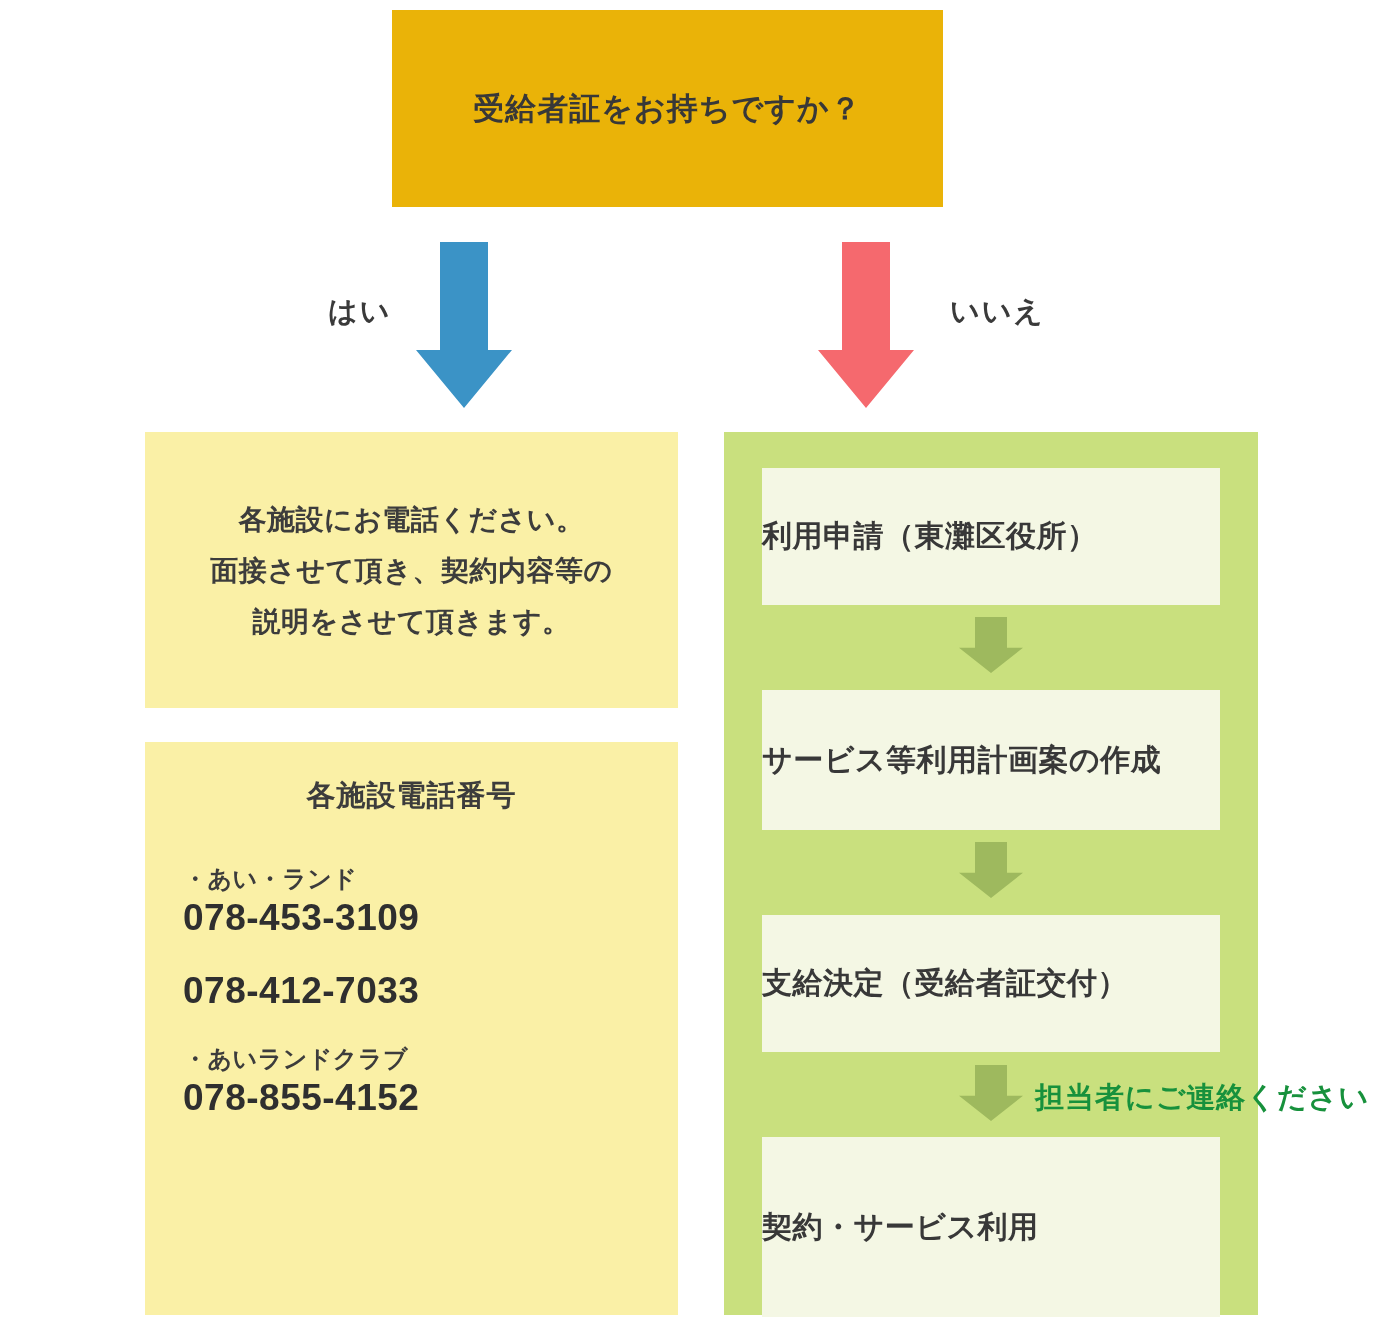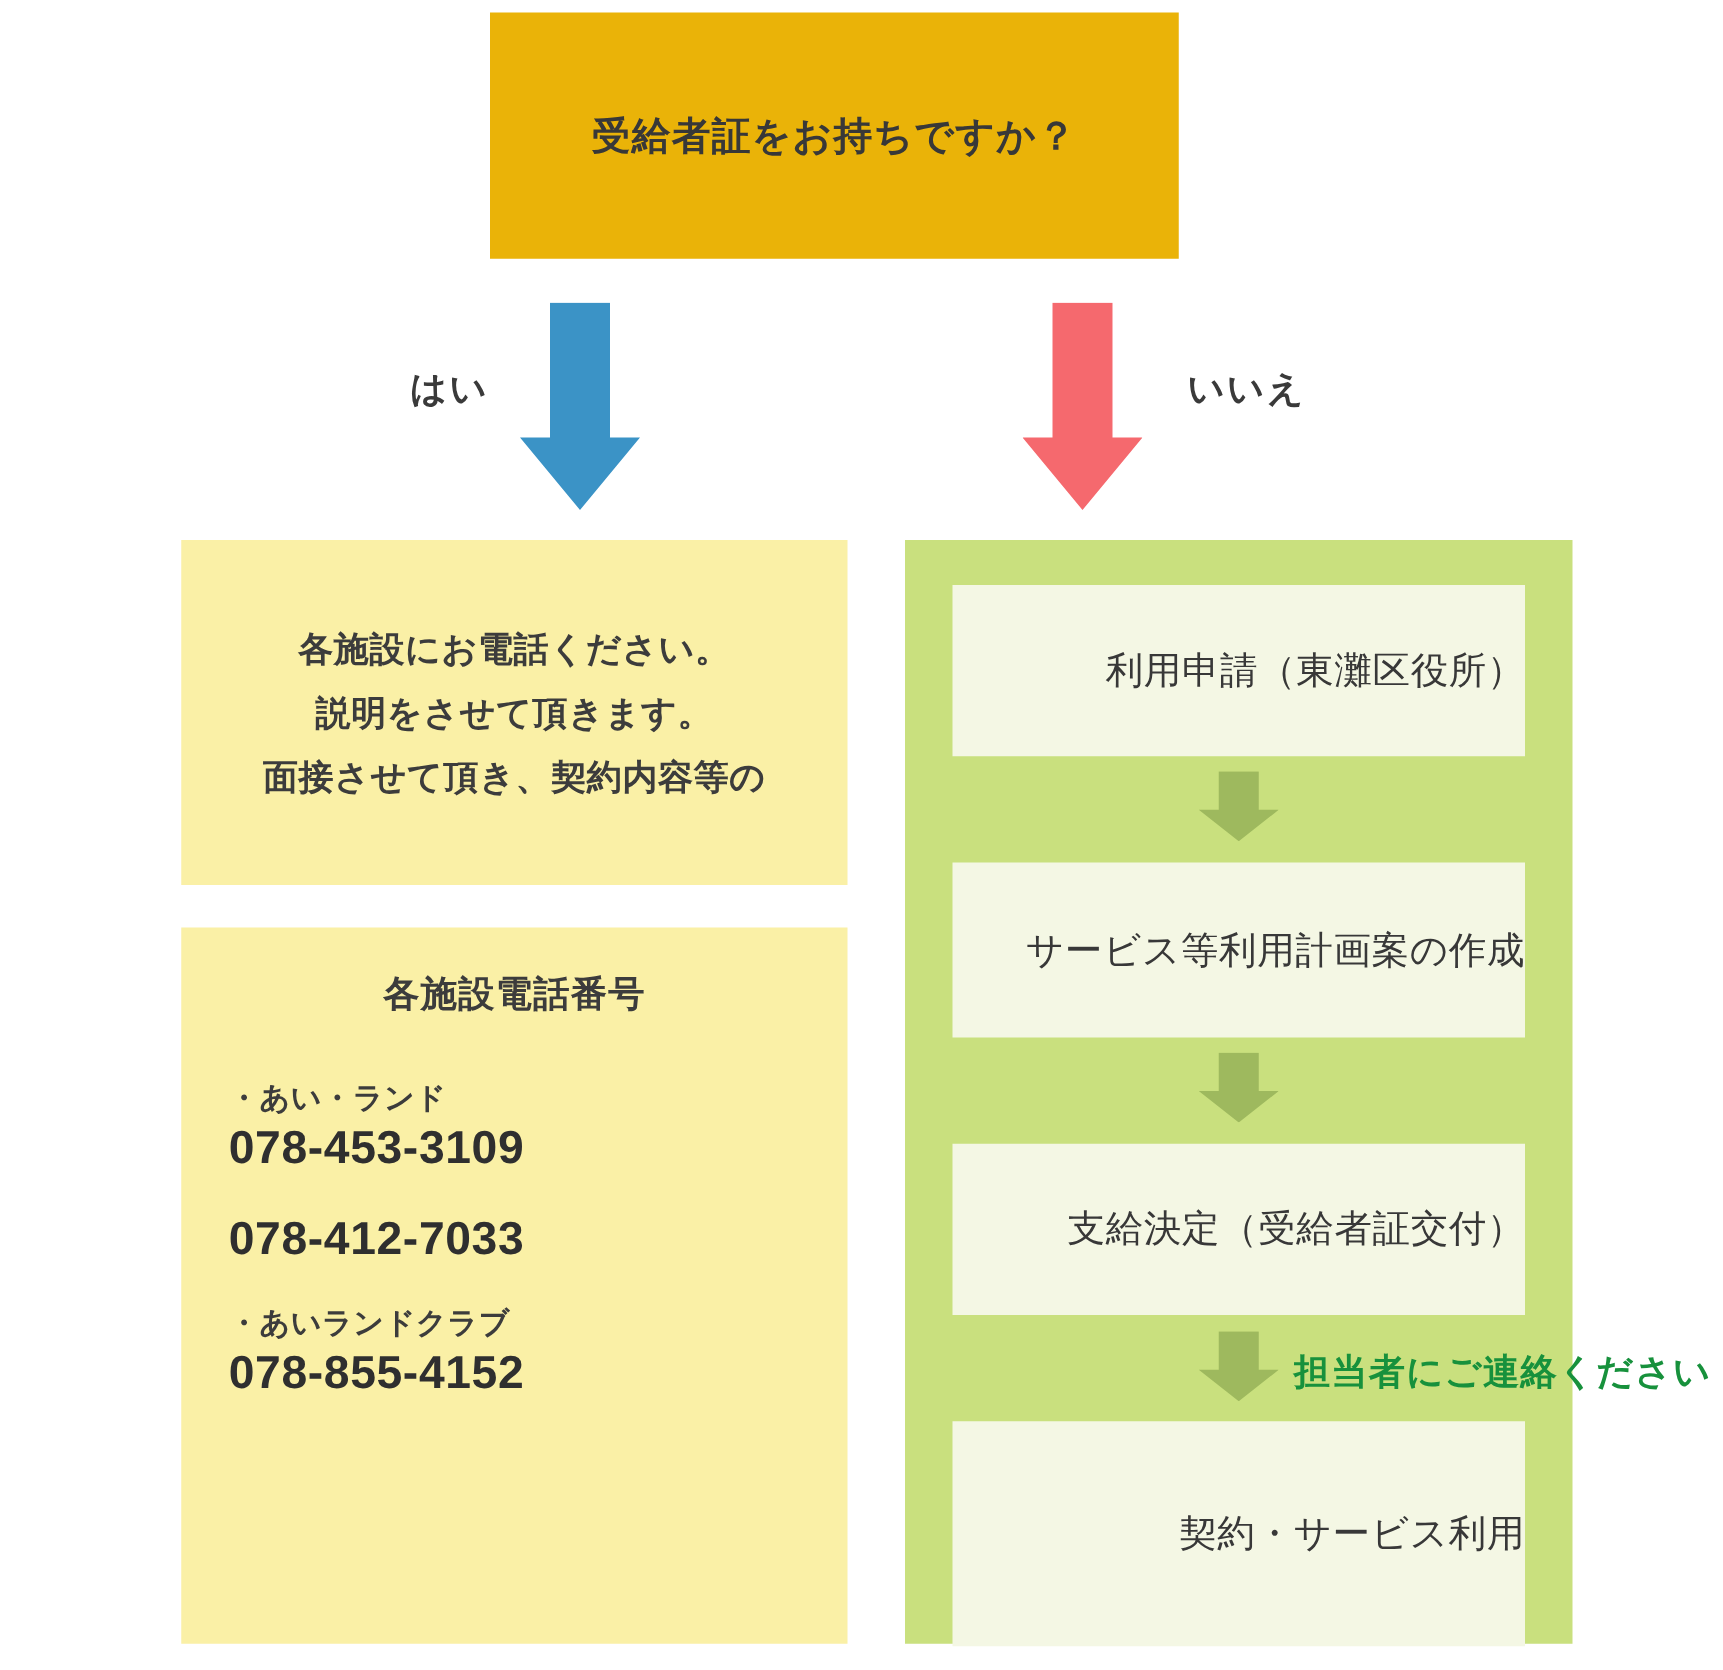--- a/index.html
+++ b/index.html
@@ -56,22 +56,22 @@
   .phone-number{font-size:37px;font-weight:700;letter-spacing:0.5px;line-height:44px;color:#2f2f2f;}
 
   
   .flow-panel{
     left:724px;top:432px;width:534px;height:883px;
     background:#c9e07e;
   }
   .step-box{
     position:absolute;left:38px;width:458px;
     background:#f4f7e4;
-    display:flex;align-items:center;justify-content:flex-end;
-    font-size:30px;font-weight:400;letter-spacing:0.5px;color:#383838;
+    display:flex;align-items:center;justify-content:flex-start;
+    font-size:30px;font-weight:700;letter-spacing:0.5px;color:#383838;
     text-align:center;
   }
   .step-1{top:36px;height:137px;}
   .step-2{top:258px;height:140px;}
   .step-3{top:483px;height:137px;}
   .step-4{top:705px;height:180px;}
   .small-arrow{
     position:absolute;left:235px;width:64px;height:56px;
     background:#9eb95e;
     clip-path:polygon(25% 0,75% 0,75% 55%,100% 55%,50% 100%,0 55%,25% 55%);
@@ -94,22 +94,22 @@
   </div>
 
   <span class="branch-label label-yes">はい</span>
   <div class="big-arrow arrow-yes"></div>
 
   <span class="branch-label label-no">いいえ</span>
   <div class="big-arrow arrow-no"></div>
 
   <div class="box info-box">
     <span>各施設にお電話ください。</span>
+    <span>面接させて頂き、契約内容等の</span>
     <span>説明をさせて頂きます。</span>
-    <span>面接させて頂き、契約内容等の</span>
   </div>
 
   <div class="box phone-box">
     <div class="phone-title">各施設電話番号</div>
 
     <div class="phone-entry">
       <div class="phone-name">・あい・ランド</div>
       <div class="phone-number">078-453-3109</div>
     </div>
     <div class="phone-entry">

